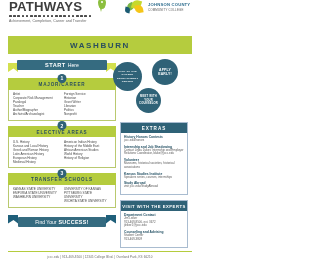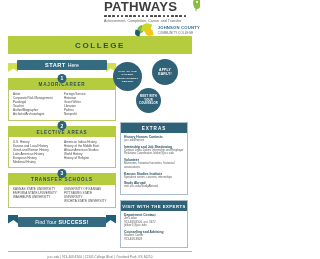--- a/index.html
+++ b/index.html
@@ -7,21 +7,21 @@
     width: 200px; height: 259px;
     background: #ffffff;
     font-family: "Liberation Sans", sans-serif;
     overflow: hidden;
   }
   .page { position: relative; width: 200px; height: 259px; background:#fff; }
 
   
   .header {
     position: relative; height: 34px; background: #ffffff;
-    display: flex; align-items: flex-end; flex-direction: column;
+    display: flex; align-items: flex-start;
   }
   .logo-block { position: relative; margin-left: 9px; width: 96px; }
   .logo-word {
     font-weight: bold; font-size: 13.2px; letter-spacing: .2px;
     color: #3d3d3d; line-height: 13px; font-family: "Liberation Sans", sans-serif;
   }
   .logo-pin {
     position: absolute; right: -1px; top: -2px;
     width: 8px; height: 11px; background: #8cbf3f;
     border-radius: 50% 50% 50% 50% / 42% 42% 58% 58%;
@@ -182,21 +182,21 @@
         <span class="leaf b"></span>
           <span class="leaf d"></span>
       </div>
       <div class="jccc-text">
         <div class="j1">JOHNSON COUNTY</div>
         <div class="j2">COMMUNITY COLLEGE</div>
       </div>
     </div>
   </div>
 
-  <div class="titlebar">COLLEGE</div>
+  <div class="titlebar">WASHBURN</div>
 
   <div class="body-area">
 
     <div class="left-col">
 
       <div class="ribbon-wrap">
         <div class="ribbon-tail-l"></div>
         <div class="ribbon-tail-r"></div>
         <div class="ribbon">
           <span class="b1">START</span>

